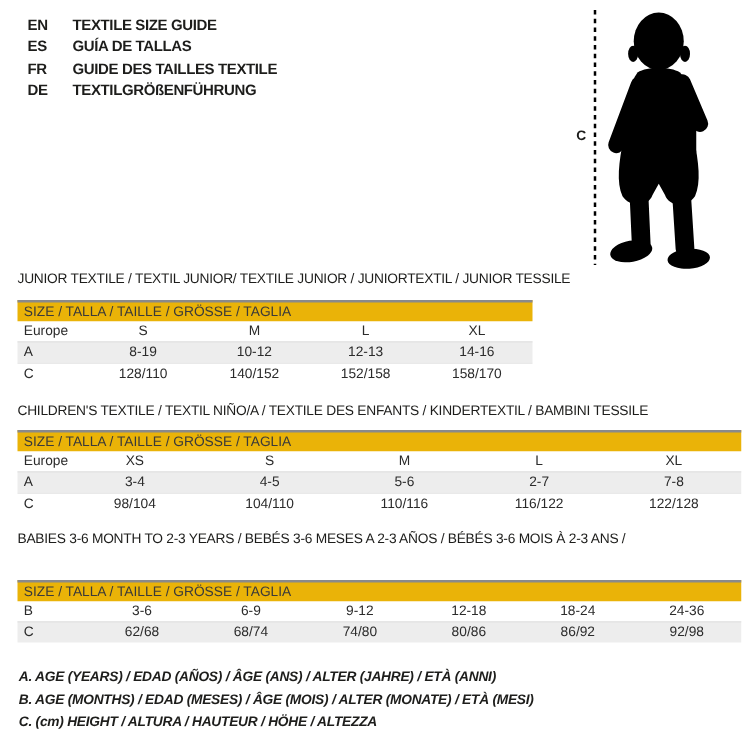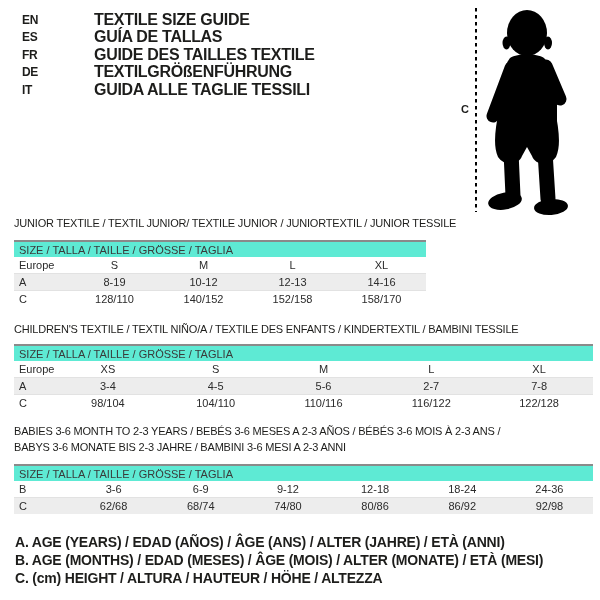--- a/index.html
+++ b/index.html
@@ -3,52 +3,52 @@
 <meta charset="utf-8">
 <style>
   html,body{margin:0;padding:0;background:#fff;}
   #page{position:relative;width:600px;height:600px;background:#ffffff;overflow:hidden;
         font-family:"Liberation Sans",sans-serif;color:#1d1d1b;}
 
   
   #lang-block{position:absolute;left:22px;top:11px;}
   .lang-row{display:flex;height:17.5px;align-items:center;}
   .lang-code{width:36px;font-size:12px;font-weight:bold;letter-spacing:-0.3px;}
-  .lang-title{font-size:16px;font-weight:bold;letter-spacing:-0.3px;margin-left:36px;}
+  .lang-title{font-size:12px;font-weight:bold;letter-spacing:-0.3px;}
 
   
   #figure{position:absolute;left:470px;top:0;width:126px;height:220px;}
   #measure-c{position:absolute;left:458px;top:103px;width:14px;text-align:center;
              font-size:11px;font-weight:600;color:#1d1d1b;}
 
   
   .tbl-title{position:absolute;left:14px;font-size:11px;font-weight:normal;
              letter-spacing:-0.2px;line-height:16px;white-space:nowrap;}
   .size-table{position:absolute;left:14px;}
-  .t-header{background:#5eead4;border-top:2px solid #8a8a8a;height:17px;line-height:17px;
+  .t-header{background:#eab308;border-top:2px solid #8a8a8a;height:17px;line-height:17px;
             padding-left:5px;font-size:11px;color:#3a3a3a;box-sizing:border-box;}
   .t-row{display:grid;height:16px;line-height:16px;font-size:11px;color:#2b2b2b;}
   .t-row + .t-row{border-top:1px solid #e2e2e2;}
   .t-row.alt{background:#ededed;}
   .t-row .lbl{text-align:left;padding-left:5px;}
   .t-row .cel{text-align:center;}
   #table-junior{width:412px;top:240px;}
   #table-junior .t-row{grid-template-columns:56px repeat(4,1fr);}
   #table-children{width:579px;top:344px;}
   #table-children .t-row{grid-template-columns:40px repeat(5,1fr);}
   #table-babies{width:579px;top:464px;}
   #table-babies .t-row{grid-template-columns:56px repeat(6,1fr);}
 
   #title-junior{top:215px;}
   #title-children{top:321px;}
   #title-babies{top:423px;}
 
   
   #notes{position:absolute;left:15px;top:533px;}
-  .note-line{font-size:14px;font-weight:bold;letter-spacing:-0.2px;line-height:18px;white-space:nowrap;}
+  .note-line{font-size:11px;font-weight:bold;letter-spacing:-0.2px;line-height:18px;white-space:nowrap;font-style:italic;}
 </style>
 </head>
 <body>
 
 <div id="page">
 
   <div id="lang-block">
     <div class="lang-row">
       <span class="lang-code">EN</span>
       <span class="lang-title">TEXTILE SIZE GUIDE</span>
@@ -57,24 +57,20 @@
       <span class="lang-code">ES</span>
       <span class="lang-title">GUÍA DE TALLAS</span>
     </div>
     <div class="lang-row">
       <span class="lang-code">FR</span>
       <span class="lang-title">GUIDE DES TAILLES TEXTILE</span>
     </div>
     <div class="lang-row">
       <span class="lang-code">DE</span>
       <span class="lang-title">TEXTILGRÖßENFÜHRUNG</span>
-    </div>
-    <div class="lang-row">
-      <span class="lang-code">IT</span>
-      <span class="lang-title">GUIDA ALLE TAGLIE TESSILI</span>
     </div>
   </div>
 
   <svg id="figure" viewBox="0 0 126 220" xmlns="http://www.w3.org/2000/svg">
     <line x1="6" y1="8" x2="6" y2="212" stroke="#000" stroke-width="2" stroke-dasharray="3.5 3.5"></line>
     <g fill="#000" stroke="none">
       <ellipse cx="57" cy="33" rx="20" ry="23"></ellipse>
       <ellipse cx="36.5" cy="43" rx="4" ry="6.5"></ellipse>
       <ellipse cx="78" cy="43" rx="4" ry="6.5"></ellipse>
       <path d="M40,58 C48,53 66,53 74,58 C82,66 86,82 87,100 L87,122 L29,122 L29,100 C30,82 34,66 40,58 Z"></path>
@@ -139,21 +135,20 @@
       <span class="cel">98/104</span>
       <span class="cel">104/110</span>
       <span class="cel">110/116</span>
       <span class="cel">116/122</span>
       <span class="cel">122/128</span>
     </div>
   </div>
 
   <div class="tbl-title" id="title-babies">
     <div>BABIES 3-6 MONTH TO 2-3 YEARS / BEBÉS 3-6 MESES A 2-3 AÑOS / BÉBÉS 3-6 MOIS À 2-3 ANS /</div>
-    <div>BABYS 3-6 MONATE BIS 2-3 JAHRE / BAMBINI 3-6 MESI A 2-3 ANNI</div>
   </div>
   <div class="size-table" id="table-babies">
     <div class="t-header">SIZE / TALLA / TAILLE / GRÖSSE / TAGLIA</div>
     <div class="t-row">
       <span class="lbl">B</span>
       <span class="cel">3-6</span>
       <span class="cel">6-9</span>
       <span class="cel">9-12</span>
       <span class="cel">12-18</span>
       <span class="cel">18-24</span>

